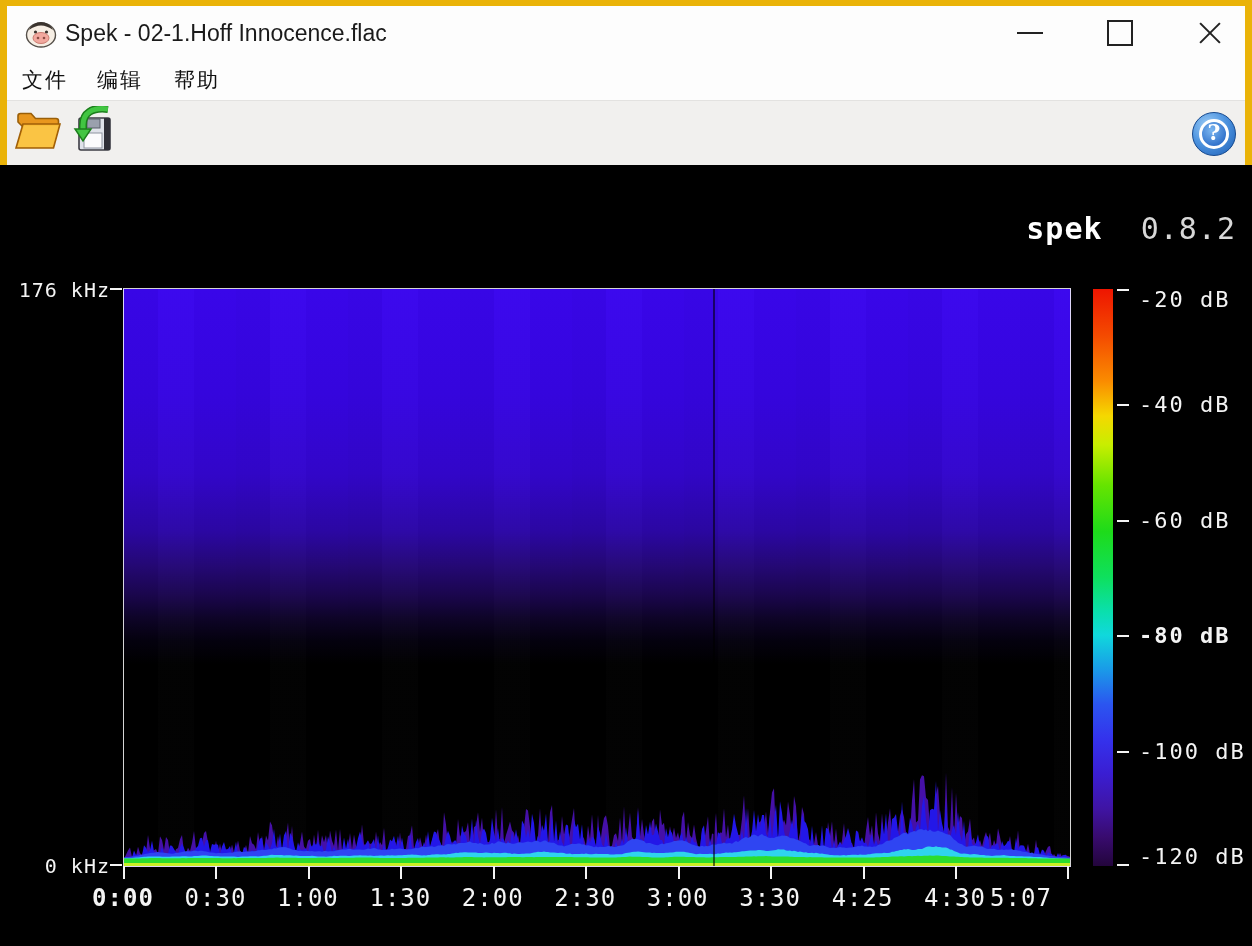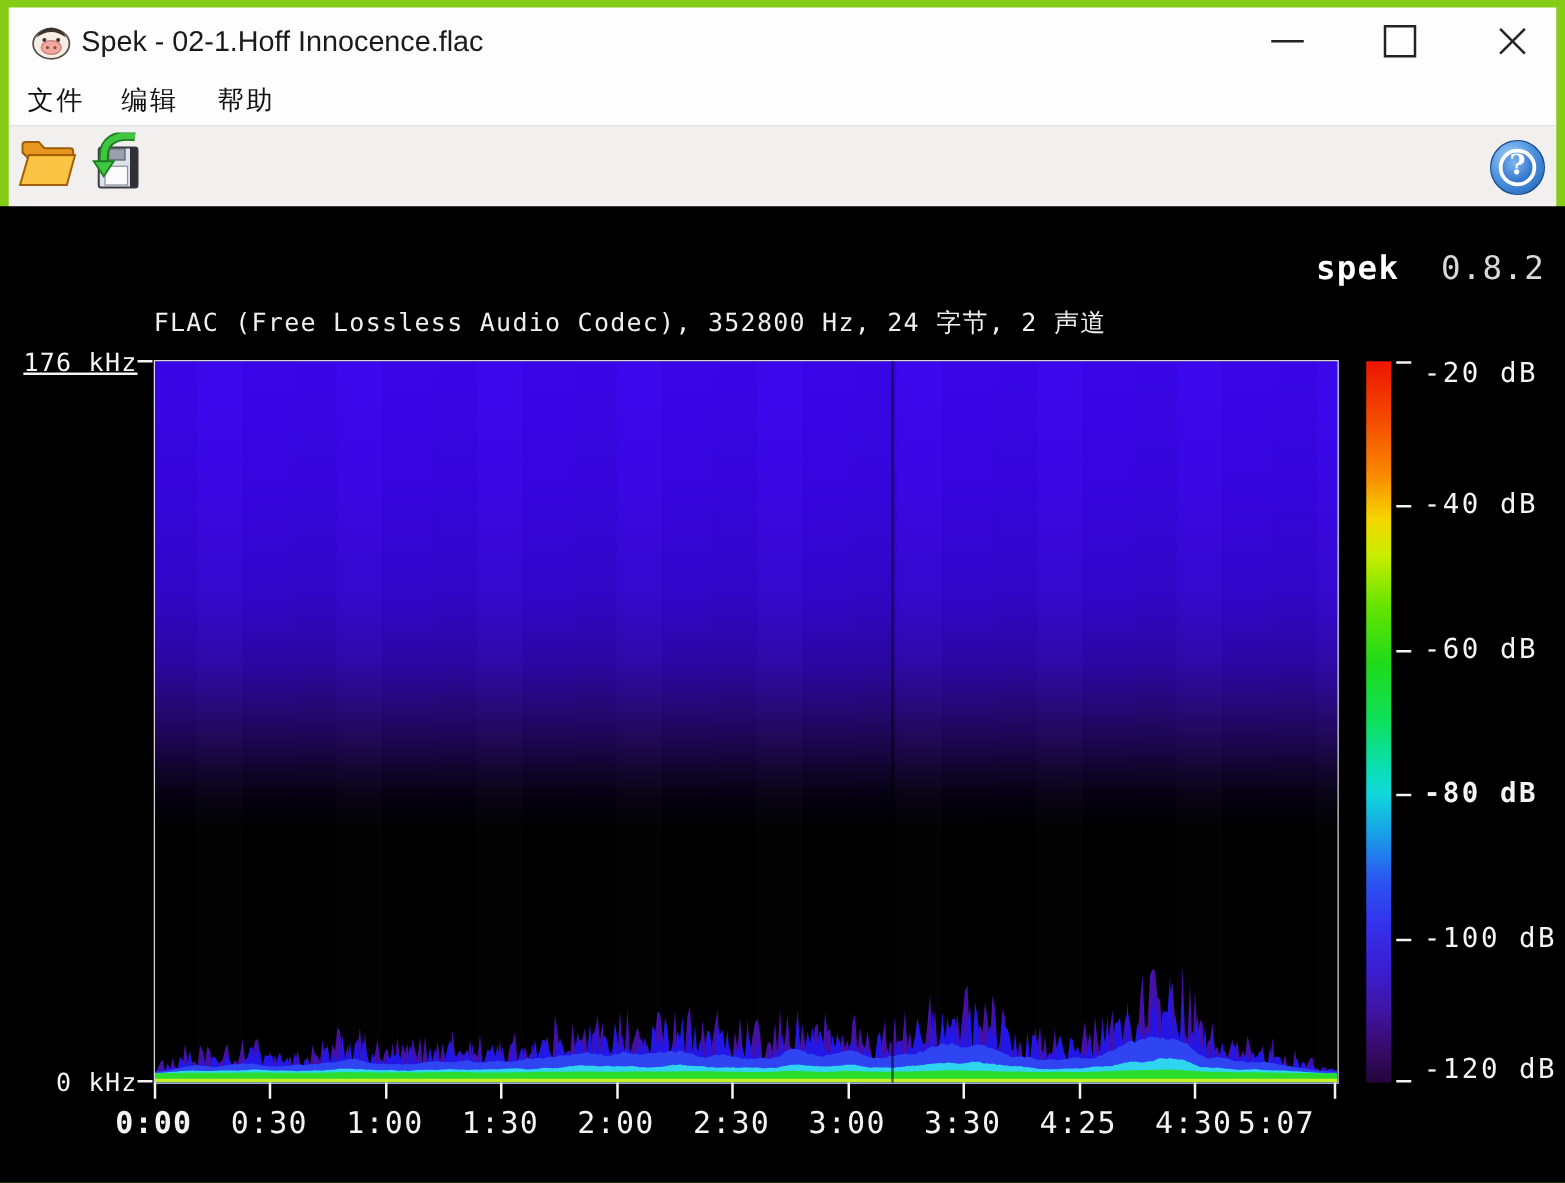--- a/index.html
+++ b/index.html
@@ -1,16 +1,16 @@
 <!DOCTYPE html>
 <html><head>
 <meta charset="utf-8">
 <style>
   html,body{margin:0;padding:0;background:#000;}
-  #app{position:relative;width:1252px;height:946px;background:#84cc16;overflow:hidden;
+  #app{position:relative;width:1252px;height:946px;background:#eab308;overflow:hidden;
        font-family:"Liberation Sans", sans-serif;}
   
   .titlebar{position:absolute;left:7px;top:6px;right:7px;height:54px;background:#fdfdfd;}
   .app-icon{position:absolute;left:18px;top:13px;width:32px;height:30px;}
   .win-title{position:absolute;left:58px;top:14px;font-size:23px;color:#1a1a1a;white-space:nowrap;}
   .winbtn{position:absolute;top:0;width:62px;height:54px;display:flex;align-items:center;justify-content:center;cursor:default;}
   .winbtn.min{left:992px;} .winbtn.max{left:1082px;} .winbtn.close{left:1172px;}
   .glyph-min{width:26px;height:2px;background:#222;}
   .glyph-max{width:22px;height:22px;border:2px solid #222;background:transparent;}
   .glyph-close{position:relative;width:26px;height:26px;}
@@ -26,32 +26,32 @@
       background:radial-gradient(circle at 35% 30%, #9ecdf6 0%, #4f95e0 45%, #1b5cb4 100%);
       border:1px solid #14488e;}
   .help-ring{position:absolute;left:6px;top:6px;right:6px;bottom:6px;border-radius:50%;border:3px solid #fff;
       background:radial-gradient(circle at 40% 35%, #7db7f0 0%, #2a6cc8 80%);}
   .help-q{position:absolute;left:0;top:6px;width:100%;text-align:center;font-size:22px;font-weight:bold;color:#fff;
       font-family:"DejaVu Serif", serif;}
   
   .client{position:absolute;left:0;top:165px;width:1252px;height:781px;background:#000;
       font-family:"DejaVu Sans Mono", monospace;color:#f4f4f4;}
   .file-title{position:absolute;left:123px;top:33px;font-size:24px;font-weight:bold;letter-spacing:1.5px;white-space:nowrap;}
-  .version{position:absolute;right:16px;top:35px;font-size:26px;letter-spacing:1px;white-space:nowrap;}
+  .version{position:absolute;right:16px;top:46px;font-size:30px;letter-spacing:1px;white-space:nowrap;}
   .version .vname{font-weight:bold;color:#fff;}
   .version .vnum{color:#d8d8d8;}
   .format-info{position:absolute;left:123px;top:80px;font-size:20px;letter-spacing:1px;color:#efefef;white-space:nowrap;}
   #plot{position:absolute;left:123px;top:123px;width:946px;height:577px;border:1px solid rgba(250,250,250,0.85);box-sizing:content-box;}
   .plot-texture{position:absolute;inset:0;
       background:repeating-linear-gradient(90deg, rgba(0,0,0,0.05) 0 34px, rgba(255,255,255,0.015) 34px 70px, rgba(0,0,0,0.03) 70px 112px);
       mix-blend-mode:normal;opacity:.7;}
   .vline{position:absolute;top:0;background:#000;}
   #noise-svg{position:absolute;left:0;bottom:0;width:946px;height:120px;display:block;}
   .freq-label{position:absolute;font-size:20px;letter-spacing:1px;color:#f4f4f4;white-space:nowrap;}
-  .freq-top{right:1142px;top:113px;text-decoration:underline;} 
+  .freq-top{right:1142px;top:113px;} 
   .freq-bottom{right:1142px;top:689px;}
   .freq-tick{position:absolute;width:12px;height:2px;background:#f4f4f4;}
   #time-axis{position:absolute;left:123px;top:701px;width:948px;height:50px;}
   .t-tick{position:absolute;top:0;width:2px;height:13px;background:#f4f4f4;}
   .t-label{position:absolute;top:18px;transform:translateX(-50%);font-size:24px;letter-spacing:1px;color:#f4f4f4;white-space:nowrap;}
   #legend-bar{position:absolute;left:1093px;top:124px;width:20px;height:577px;}
   #legend-scale{position:absolute;left:1117px;top:124px;width:135px;height:577px;}
   .db-tick{position:absolute;left:0;width:12px;height:2px;background:#f4f4f4;}
   .db-label{position:absolute;left:22px;transform:translateY(-50%);font-size:22px;letter-spacing:2px;color:#f4f4f4;white-space:nowrap;}
 </style>
@@ -118,21 +118,20 @@
         <div class="help-ring"></div>
         <div class="help-q">?</div>
       </div>
     </div>
   </div>
 
   <div class="client">
     <div class="version">
       <span class="vname">spek</span>&nbsp;&nbsp;<span class="vnum">0.8.2</span>
     </div>
-    <div class="format-info">FLAC (Free Lossless Audio Codec), 352800 Hz, 24 字节, 2 声道</div>
 
     <div id="plot" style="background: linear-gradient(rgb(58, 6, 238) 0%, rgb(54, 5, 226) 18%, rgb(51, 6, 205) 32%, rgb(44, 7, 166) 42%, rgb(37, 8, 119) 48%, rgb(27, 6, 79) 53%, rgb(14, 4, 41) 57%, rgb(4, 1, 14) 61%, rgb(0, 0, 0) 65%, rgb(0, 0, 0) 100%);">
       <div class="plot-texture"></div>
       <svg id="noise-svg" preserveAspectRatio="none" viewBox="0 0 946 120">
           <path d="M0,120 L0,113.0 L2,108.7 L4,104.5 L6,101.6 L8,111.0 L10,110.4 L12,109.9 L14,100.7 L16,107.3 L18,108.8 L20,104.1 L22,106.7 L24,89.0 L26,102.2 L28,106.0 L30,104.2 L32,103.0 L34,107.4 L36,90.2 L38,94.1 L40,104.1 L42,90.9 L44,94.1 L46,108.0 L48,102.4 L50,108.0 L52,103.3 L54,102.1 L56,93.3 L58,89.1 L60,105.8 L62,106.8 L64,101.8 L66,105.0 L68,97.1 L70,85.1 L72,102.3 L74,102.3 L76,105.8 L78,97.2 L80,87.0 L82,84.9 L84,96.2 L86,106.6 L88,106.7 L90,105.5 L92,94.8 L94,107.3 L96,97.5 L98,107.3 L100,103.1 L102,103.8 L104,103.6 L106,107.0 L108,98.5 L110,106.5 L112,104.3 L114,94.4 L116,104.2 L118,107.4 L120,106.1 L122,98.9 L124,107.0 L126,89.9 L128,97.3 L130,98.7 L132,103.2 L134,85.9 L136,99.1 L138,89.7 L140,104.4 L142,89.6 L144,94.5 L146,75.4 L148,79.3 L150,94.0 L152,102.3 L154,89.7 L156,101.7 L158,101.0 L160,103.2 L162,90.8 L164,76.5 L166,102.0 L168,79.7 L170,103.7 L172,104.5 L174,104.3 L176,97.1 L178,85.4 L180,100.6 L182,103.1 L184,94.7 L186,92.9 L188,105.1 L190,88.4 L192,102.2 L194,83.8 L196,102.8 L198,89.2 L200,96.2 L202,88.9 L204,105.4 L206,84.5 L208,94.8 L210,100.1 L212,83.5 L214,104.7 L216,82.9 L218,103.4 L220,102.7 L222,104.2 L224,101.8 L226,87.1 L228,103.0 L230,88.4 L232,99.5 L234,103.5 L236,100.2 L238,78.2 L240,97.7 L242,100.4 L244,94.4 L246,97.9 L248,97.2 L250,104.2 L252,85.4 L254,101.5 L256,95.9 L258,99.3 L260,81.7 L262,103.2 L264,103.3 L266,100.3 L268,105.4 L270,92.9 L272,97.4 L274,105.1 L276,86.3 L278,104.3 L280,103.6 L282,102.8 L284,89.9 L286,89.2 L288,79.2 L290,102.3 L292,103.9 L294,101.6 L296,91.2 L298,99.2 L300,103.1 L302,88.5 L304,101.3 L306,101.2 L308,95.1 L310,87.7 L312,89.8 L314,83.0 L316,98.4 L318,100.5 L320,66.2 L322,78.5 L324,99.6 L326,100.0 L328,95.3 L330,99.3 L332,99.7 L334,73.1 L336,90.8 L338,85.8 L340,86.4 L342,85.1 L344,76.2 L346,97.1 L348,97.7 L350,80.9 L352,79.7 L354,66.3 L356,86.0 L358,71.7 L360,95.8 L362,95.4 L364,96.0 L366,96.2 L368,91.5 L370,97.6 L372,63.2 L374,92.1 L376,93.6 L378,60.9 L380,97.4 L382,89.1 L384,82.7 L386,75.5 L388,84.3 L390,86.7 L392,95.7 L394,89.1 L396,99.1 L398,83.2 L400,81.6 L402,63.1 L404,64.4 L406,80.6 L408,97.3 L410,91.7 L412,96.5 L414,89.4 L416,62.3 L418,95.8 L420,91.2 L422,85.4 L424,96.6 L426,66.3 L428,58.9 L430,97.2 L432,97.5 L434,93.6 L436,94.9 L438,70.1 L440,88.4 L442,78.6 L444,97.0 L446,86.2 L448,73.5 L450,62.0 L452,98.1 L454,95.2 L456,94.6 L458,89.5 L460,92.6 L462,100.1 L464,79.5 L466,93.1 L468,68.2 L470,91.9 L472,101.4 L474,68.8 L476,99.0 L478,83.3 L480,72.0 L482,69.3 L484,80.1 L486,101.8 L488,99.4 L490,89.2 L492,87.3 L494,95.1 L496,71.5 L498,97.0 L500,60.2 L502,96.9 L504,86.7 L506,66.4 L508,91.0 L510,93.7 L512,92.9 L514,61.1 L516,90.7 L518,73.1 L520,89.1 L522,95.8 L524,95.1 L526,89.8 L528,75.4 L530,72.3 L532,98.1 L534,99.1 L536,63.5 L538,79.3 L540,76.7 L542,95.3 L544,93.0 L546,80.2 L548,92.3 L550,81.5 L552,91.9 L554,86.3 L556,96.3 L558,71.4 L560,65.4 L562,95.5 L564,75.9 L566,89.2 L568,92.1 L570,78.6 L572,92.2 L574,100.6 L576,101.2 L578,84.6 L580,95.3 L582,84.2 L584,70.3 L586,100.5 L588,87.6 L590,88.3 L592,66.9 L594,99.2 L596,86.4 L598,86.7 L600,62.3 L602,91.5 L604,78.6 L606,97.8 L608,87.3 L610,91.2 L612,96.2 L614,89.0 L616,88.8 L618,72.9 L620,49.2 L622,86.5 L624,61.9 L626,93.1 L628,93.0 L630,83.4 L632,91.7 L634,77.0 L636,76.0 L638,72.3 L640,80.1 L642,65.6 L644,87.2 L646,65.8 L648,46.5 L650,42.3 L652,90.6 L654,90.4 L656,84.5 L658,79.8 L660,73.7 L662,79.4 L664,55.5 L666,68.9 L668,87.0 L670,49.9 L672,60.3 L674,95.7 L676,86.4 L678,60.9 L680,68.0 L682,95.9 L684,95.2 L686,93.3 L688,99.3 L690,98.1 L692,85.9 L694,99.3 L696,99.9 L698,100.9 L700,100.3 L702,101.7 L704,76.0 L706,90.3 L708,75.2 L710,99.7 L712,82.5 L714,102.0 L716,103.1 L718,94.4 L720,77.1 L722,102.6 L724,102.5 L726,96.5 L728,96.9 L730,102.5 L732,100.1 L734,85.0 L736,102.1 L738,98.7 L740,101.5 L742,84.5 L744,71.0 L746,89.8 L748,79.3 L750,99.1 L752,66.3 L754,87.4 L756,95.6 L758,67.3 L760,91.9 L762,94.2 L764,76.6 L766,62.2 L768,89.4 L770,73.2 L772,91.6 L774,85.5 L776,69.8 L778,63.5 L780,71.1 L782,86.1 L784,88.5 L786,87.1 L788,54.5 L790,32.9 L792,76.6 L794,74.6 L796,33.6 L798,29.3 L800,30.3 L802,51.8 L804,53.9 L806,81.5 L808,84.8 L810,71.1 L812,48.5 L814,39.9 L816,69.5 L818,85.2 L820,86.9 L822,26.6 L824,81.0 L826,85.2 L828,41.1 L830,93.4 L832,46.6 L834,82.1 L836,70.0 L838,72.1 L840,99.5 L842,88.3 L844,85.6 L846,72.6 L848,94.2 L850,91.4 L852,102.2 L854,98.4 L856,93.9 L858,100.4 L860,92.1 L862,86.0 L864,94.2 L866,86.7 L868,102.5 L870,94.1 L872,99.2 L874,82.3 L876,91.0 L878,101.3 L880,104.7 L882,100.3 L884,100.1 L886,90.0 L888,104.3 L890,105.9 L892,104.8 L894,84.2 L896,106.2 L898,106.5 L900,106.4 L902,106.1 L904,97.8 L906,107.8 L908,108.1 L910,108.4 L912,93.8 L914,109.1 L916,107.6 L918,109.3 L920,110.0 L922,105.1 L924,100.8 L926,99.9 L928,111.2 L930,107.9 L932,111.6 L934,111.8 L936,107.1 L938,111.2 L940,109.2 L942,109.5 L944,110.0 L946,110.7 L946,120 Z" fill="#4b11b5" fill-opacity="0.92"></path>
           <path d="M0,120 L0,113.2 L2,110.2 L4,112.2 L6,110.2 L8,111.3 L10,104.5 L12,108.9 L14,107.9 L16,109.5 L18,109.3 L20,99.3 L22,101.7 L24,106.0 L26,104.2 L28,94.7 L30,105.5 L32,107.4 L34,108.2 L36,106.8 L38,101.0 L40,107.7 L42,108.4 L44,107.8 L46,99.4 L48,99.8 L50,102.9 L52,106.4 L54,108.6 L56,101.3 L58,97.6 L60,102.1 L62,107.8 L64,107.1 L66,106.7 L68,103.9 L70,107.0 L72,101.9 L74,100.1 L76,92.2 L78,91.7 L80,100.8 L82,93.9 L84,94.3 L86,106.1 L88,98.0 L90,98.8 L92,98.2 L94,98.7 L96,108.0 L98,100.4 L100,96.1 L102,103.6 L104,103.1 L106,100.0 L108,108.0 L110,105.7 L112,95.7 L114,108.2 L116,105.1 L118,108.3 L120,100.8 L122,103.5 L124,107.4 L126,107.1 L128,104.3 L130,105.9 L132,107.8 L134,99.3 L136,92.4 L138,92.0 L140,104.8 L142,96.6 L144,99.5 L146,103.4 L148,97.2 L150,82.8 L152,100.4 L154,101.8 L156,87.6 L158,103.4 L160,89.3 L162,85.0 L164,104.2 L166,86.7 L168,90.5 L170,99.1 L172,106.1 L174,96.3 L176,103.0 L178,104.2 L180,103.4 L182,102.4 L184,106.1 L186,97.7 L188,100.7 L190,96.5 L192,99.0 L194,95.0 L196,100.5 L198,99.1 L200,106.5 L202,103.4 L204,90.3 L206,97.2 L208,106.0 L210,100.6 L212,105.1 L214,104.0 L216,104.9 L218,105.2 L220,91.4 L222,102.5 L224,92.8 L226,105.0 L228,103.7 L230,103.0 L232,101.8 L234,92.3 L236,85.6 L238,93.8 L240,100.5 L242,97.5 L244,94.3 L246,103.9 L248,96.8 L250,93.1 L252,104.2 L254,89.2 L256,106.0 L258,105.6 L260,97.6 L262,106.5 L264,101.2 L266,93.6 L268,95.2 L270,89.7 L272,100.5 L274,89.7 L276,102.1 L278,91.5 L280,102.8 L282,105.2 L284,105.4 L286,86.4 L288,101.4 L290,103.0 L292,95.9 L294,92.0 L296,103.1 L298,103.0 L300,96.0 L302,101.3 L304,85.3 L306,100.4 L308,93.5 L310,85.6 L312,86.3 L314,91.8 L316,95.6 L318,100.3 L320,99.8 L322,91.0 L324,84.7 L326,90.0 L328,98.4 L330,94.7 L332,94.6 L334,100.5 L336,100.0 L338,79.4 L340,88.1 L342,89.9 L344,99.9 L346,93.8 L348,72.6 L350,99.0 L352,74.4 L354,90.0 L356,97.7 L358,85.6 L360,82.4 L362,87.1 L364,98.7 L366,93.4 L368,71.8 L370,86.5 L372,95.1 L374,82.1 L376,97.1 L378,91.4 L380,93.9 L382,99.2 L384,93.7 L386,98.5 L388,85.1 L390,95.1 L392,83.2 L394,94.8 L396,100.3 L398,74.5 L400,78.2 L402,91.7 L404,82.8 L406,92.7 L408,67.7 L410,77.0 L412,97.7 L414,89.7 L416,93.2 L418,78.8 L420,84.8 L422,67.4 L424,96.2 L426,94.7 L428,68.7 L430,95.7 L432,74.6 L434,99.0 L436,85.3 L438,95.9 L440,100.1 L442,78.4 L444,79.5 L446,97.9 L448,99.7 L450,73.7 L452,81.3 L454,77.7 L456,93.6 L458,78.2 L460,101.5 L462,100.2 L464,92.3 L466,96.8 L468,90.6 L470,92.5 L472,100.0 L474,80.3 L476,87.0 L478,98.5 L480,100.7 L482,86.7 L484,98.6 L486,101.9 L488,101.0 L490,103.6 L492,95.4 L494,102.8 L496,99.9 L498,92.8 L500,98.3 L502,81.1 L504,97.6 L506,93.5 L508,96.6 L510,95.7 L512,91.1 L514,63.8 L516,92.8 L518,93.4 L520,96.1 L522,78.9 L524,88.4 L526,75.5 L528,89.3 L530,88.5 L532,77.5 L534,85.6 L536,94.1 L538,93.9 L540,99.3 L542,82.0 L544,91.6 L546,83.8 L548,86.9 L550,96.6 L552,98.1 L554,97.6 L556,90.6 L558,86.0 L560,98.4 L562,90.5 L564,96.7 L566,98.4 L568,91.1 L570,96.3 L572,96.5 L574,101.5 L576,101.8 L578,83.1 L580,79.3 L582,99.5 L584,101.6 L586,91.9 L588,101.5 L590,93.2 L592,99.1 L594,86.2 L596,87.8 L598,97.6 L600,99.9 L602,93.7 L604,91.9 L606,92.5 L608,83.6 L610,67.7 L612,79.5 L614,87.4 L616,95.2 L618,83.9 L620,96.4 L622,61.7 L624,92.7 L626,94.6 L628,85.2 L630,64.0 L632,85.3 L634,68.0 L636,81.5 L638,68.9 L640,68.9 L642,88.0 L644,91.0 L646,68.3 L648,92.5 L650,73.1 L652,58.7 L654,93.5 L656,55.3 L658,66.8 L660,84.9 L662,93.7 L664,92.3 L666,84.1 L668,73.6 L670,83.5 L672,65.4 L674,96.2 L676,95.8 L678,67.7 L680,75.0 L682,77.1 L684,83.3 L686,100.5 L688,79.7 L690,99.3 L692,99.7 L694,99.1 L696,101.7 L698,79.2 L700,102.8 L702,81.7 L704,82.9 L706,89.2 L708,103.8 L710,94.1 L712,103.8 L714,99.4 L716,95.4 L718,99.2 L720,94.3 L722,89.7 L724,82.0 L726,89.6 L728,99.6 L730,102.4 L732,84.6 L734,85.7 L736,95.6 L738,91.3 L740,97.1 L742,96.4 L744,100.8 L746,93.4 L748,88.3 L750,98.9 L752,93.6 L754,99.3 L756,96.9 L758,75.7 L760,88.4 L762,67.3 L764,95.5 L766,94.7 L768,72.9 L770,71.7 L772,68.1 L774,85.5 L776,92.3 L778,55.4 L780,88.4 L782,86.1 L784,88.1 L786,71.6 L788,78.3 L790,89.5 L792,81.7 L794,76.9 L796,85.5 L798,60.0 L800,49.5 L802,74.3 L804,86.8 L806,64.2 L808,62.8 L810,63.6 L812,34.9 L814,86.0 L816,63.9 L818,77.2 L820,85.7 L822,54.7 L824,91.6 L826,92.7 L828,83.8 L830,78.9 L832,88.9 L834,66.0 L836,88.2 L838,95.6 L840,74.8 L842,102.1 L844,102.5 L846,81.2 L848,97.7 L850,100.0 L852,96.2 L854,88.2 L856,101.0 L858,104.0 L860,99.3 L862,89.2 L864,90.7 L866,104.0 L868,98.7 L870,100.5 L872,97.7 L874,97.5 L876,105.0 L878,94.9 L880,100.3 L882,98.3 L884,94.7 L886,96.3 L888,106.5 L890,106.4 L892,91.8 L894,103.3 L896,99.4 L898,99.3 L900,99.7 L902,105.0 L904,105.8 L906,108.3 L908,106.3 L910,108.4 L912,102.0 L914,101.2 L916,108.8 L918,103.4 L920,104.7 L922,110.3 L924,106.2 L926,107.5 L928,107.9 L930,111.6 L932,111.7 L934,107.1 L936,111.8 L938,109.6 L940,109.1 L942,108.8 L944,113.0 L946,113.2 L946,120 Z" fill="#2317e8" fill-opacity="1"></path>
           <path d="M0,120 L0,111.4 L2,111.1 L4,111.0 L6,110.9 L8,110.4 L10,110.3 L12,109.9 L14,109.7 L16,109.0 L18,108.7 L20,108.3 L22,107.7 L24,107.4 L26,107.1 L28,106.8 L30,106.7 L32,106.2 L34,106.0 L36,106.5 L38,106.6 L40,106.8 L42,106.9 L44,107.3 L46,107.5 L48,107.8 L50,107.4 L52,106.8 L54,106.7 L56,106.5 L58,105.9 L60,105.6 L62,105.3 L64,105.3 L66,105.4 L68,105.2 L70,104.5 L72,104.7 L74,105.2 L76,104.7 L78,104.8 L80,105.2 L82,105.4 L84,106.0 L86,106.6 L88,106.5 L90,106.7 L92,107.2 L94,107.0 L96,107.0 L98,107.2 L100,106.9 L102,106.9 L104,106.8 L106,106.4 L108,106.7 L110,106.2 L112,105.7 L114,105.5 L116,105.5 L118,106.0 L120,106.1 L122,105.5 L124,105.4 L126,105.4 L128,105.2 L130,105.3 L132,104.9 L134,104.3 L136,104.3 L138,103.8 L140,103.9 L142,104.1 L144,103.6 L146,103.2 L148,103.2 L150,102.3 L152,102.4 L154,101.8 L156,101.2 L158,101.2 L160,101.0 L162,101.3 L164,102.1 L166,102.5 L168,103.4 L170,103.9 L172,103.9 L174,104.9 L176,104.8 L178,105.0 L180,105.2 L182,105.0 L184,104.9 L186,105.3 L188,105.1 L190,105.4 L192,105.4 L194,105.2 L196,105.2 L198,105.8 L200,105.1 L202,105.1 L204,105.4 L206,105.2 L208,105.3 L210,105.2 L212,104.5 L214,104.2 L216,103.7 L218,103.4 L220,103.4 L222,103.6 L224,103.0 L226,102.7 L228,103.4 L230,103.8 L232,103.5 L234,103.5 L236,103.5 L238,103.7 L240,103.7 L242,103.3 L244,102.5 L246,102.9 L248,102.4 L250,102.0 L252,102.5 L254,103.6 L256,103.5 L258,103.9 L260,103.8 L262,104.1 L264,103.8 L266,103.4 L268,102.7 L270,103.3 L272,103.0 L274,102.7 L276,102.6 L278,103.1 L280,103.3 L282,103.4 L284,103.3 L286,103.3 L288,102.9 L290,102.5 L292,102.0 L294,102.2 L296,101.5 L298,100.4 L300,100.9 L302,101.1 L304,100.8 L306,100.5 L308,100.2 L310,100.9 L312,100.5 L314,99.6 L316,99.6 L318,99.3 L320,99.9 L322,98.5 L324,98.1 L326,98.3 L328,98.5 L330,98.1 L332,98.6 L334,97.2 L336,97.1 L338,97.1 L340,96.9 L342,96.7 L344,96.1 L346,95.6 L348,96.7 L350,96.9 L352,96.9 L354,97.8 L356,96.9 L358,97.8 L360,98.7 L362,98.5 L364,98.5 L366,98.2 L368,96.8 L370,97.8 L372,96.8 L374,95.3 L376,95.5 L378,96.2 L380,96.8 L382,97.5 L384,96.6 L386,97.1 L388,97.8 L390,97.7 L392,97.2 L394,96.5 L396,96.2 L398,96.7 L400,96.6 L402,96.0 L404,95.6 L406,96.0 L408,96.3 L410,95.2 L412,94.7 L414,94.9 L416,96.2 L418,95.4 L420,94.5 L422,94.5 L424,96.2 L426,96.4 L428,96.8 L430,96.8 L432,98.1 L434,99.2 L436,99.5 L438,99.4 L440,100.5 L442,99.8 L444,99.2 L446,98.6 L448,97.8 L450,98.0 L452,98.1 L454,97.4 L456,97.5 L458,98.4 L460,98.3 L462,99.6 L464,99.2 L466,99.7 L468,100.2 L470,101.2 L472,100.5 L474,101.3 L476,100.8 L478,100.9 L480,101.0 L482,100.7 L484,99.9 L486,100.3 L488,100.5 L490,100.9 L492,101.1 L494,100.1 L496,99.7 L498,99.6 L500,99.0 L502,97.3 L504,95.3 L506,94.2 L508,93.0 L510,93.2 L512,93.1 L514,93.3 L516,93.9 L518,94.6 L520,95.0 L522,97.2 L524,97.1 L526,97.0 L528,97.7 L530,98.6 L532,99.1 L534,99.3 L536,98.3 L538,97.6 L540,98.2 L542,97.2 L544,97.0 L546,96.5 L548,95.9 L550,95.1 L552,95.1 L554,94.4 L556,94.6 L558,94.3 L560,94.9 L562,95.2 L564,96.6 L566,97.5 L568,98.4 L570,99.0 L572,99.7 L574,100.3 L576,100.4 L578,99.8 L580,100.6 L582,100.1 L584,100.3 L586,99.7 L588,98.6 L590,98.5 L592,98.8 L594,97.7 L596,97.8 L598,97.5 L600,96.5 L602,97.4 L604,97.3 L606,97.1 L608,97.8 L610,96.3 L612,95.0 L614,96.0 L616,94.5 L618,93.0 L620,91.7 L622,90.9 L624,92.0 L626,90.9 L628,89.3 L630,88.6 L632,89.3 L634,90.4 L636,89.1 L638,88.1 L640,89.7 L642,90.2 L644,91.6 L646,92.0 L648,91.8 L650,91.9 L652,91.1 L654,90.5 L656,90.2 L658,89.5 L660,89.8 L662,89.8 L664,90.6 L666,92.0 L668,92.2 L670,92.6 L672,93.6 L674,94.1 L676,94.9 L678,96.0 L680,97.1 L682,97.5 L684,99.3 L686,99.9 L688,99.6 L690,99.1 L692,99.2 L694,99.1 L696,100.1 L698,99.4 L700,99.5 L702,100.4 L704,101.2 L706,101.9 L708,101.8 L710,101.8 L712,102.0 L714,101.6 L716,101.1 L718,101.6 L720,101.5 L722,101.9 L724,101.7 L726,101.5 L728,101.4 L730,101.0 L732,100.7 L734,100.0 L736,100.2 L738,99.6 L740,100.4 L742,100.5 L744,100.8 L746,100.6 L748,101.0 L750,100.5 L752,100.5 L754,99.0 L756,98.4 L758,98.2 L760,96.9 L762,95.3 L764,94.7 L766,94.5 L768,93.9 L770,92.0 L772,91.2 L774,90.6 L776,89.2 L778,87.8 L780,86.8 L782,87.1 L784,88.5 L786,86.4 L788,85.9 L790,85.0 L792,85.6 L794,83.7 L796,83.3 L798,83.2 L800,84.2 L802,83.5 L804,85.2 L806,83.6 L808,85.3 L810,85.8 L812,85.5 L814,84.6 L816,85.6 L818,86.0 L820,86.9 L822,88.0 L824,88.6 L826,88.7 L828,91.2 L830,93.4 L832,94.8 L834,96.7 L836,97.7 L838,98.3 L840,99.8 L842,100.7 L844,100.5 L846,100.2 L848,100.0 L850,99.4 L852,100.0 L854,100.4 L856,100.6 L858,100.6 L860,101.5 L862,102.4 L864,103.0 L866,102.7 L868,103.1 L870,102.8 L872,103.6 L874,104.0 L876,103.7 L878,103.4 L880,103.9 L882,103.6 L884,103.7 L886,103.6 L888,103.2 L890,103.9 L892,104.1 L894,104.4 L896,104.7 L898,105.4 L900,105.7 L902,106.0 L904,106.4 L906,106.9 L908,106.8 L910,107.6 L912,107.8 L914,108.0 L916,108.6 L918,108.6 L920,108.9 L922,109.4 L924,109.6 L926,109.9 L928,110.1 L930,110.3 L932,110.6 L934,111.0 L936,110.9 L938,110.9 L940,111.1 L942,111.3 L944,111.4 L946,111.4 L946,120 Z" fill="#2f45f2" fill-opacity="1"></path>
           <path d="M0,120 L0,112.3 L2,112.3 L4,112.2 L6,112.2 L8,111.9 L10,111.7 L12,111.6 L14,111.4 L16,111.3 L18,111.1 L20,110.8 L22,110.7 L24,110.6 L26,110.5 L28,110.6 L30,110.4 L32,110.5 L34,110.6 L36,110.6 L38,110.8 L40,110.8 L42,110.7 L44,110.7 L46,110.7 L48,110.6 L50,110.6 L52,110.4 L54,110.4 L56,110.4 L58,110.3 L60,110.3 L62,110.3 L64,110.4 L66,110.5 L68,110.4 L70,110.1 L72,110.1 L74,110.1 L76,109.8 L78,109.5 L80,109.6 L82,109.6 L84,109.8 L86,109.9 L88,110.0 L90,110.2 L92,110.3 L94,110.3 L96,110.5 L98,110.5 L100,110.4 L102,110.4 L104,110.6 L106,110.6 L108,110.6 L110,110.6 L112,110.8 L114,110.9 L116,110.8 L118,110.6 L120,110.6 L122,110.6 L124,110.5 L126,110.3 L128,110.2 L130,110.3 L132,110.3 L134,110.5 L136,110.2 L138,110.0 L140,109.7 L142,109.7 L144,109.5 L146,109.1 L148,108.8 L150,108.9 L152,108.9 L154,109.0 L156,109.0 L158,109.0 L160,109.4 L162,109.3 L164,109.2 L166,109.3 L168,109.5 L170,109.7 L172,109.6 L174,109.7 L176,109.9 L178,110.1 L180,109.9 L182,110.1 L184,109.9 L186,110.1 L188,109.8 L190,109.9 L192,110.2 L194,110.5 L196,110.5 L198,110.4 L200,110.4 L202,110.7 L204,110.6 L206,110.3 L208,110.2 L210,109.8 L212,110.0 L214,110.0 L216,109.8 L218,109.8 L220,109.8 L222,109.7 L224,109.9 L226,109.9 L228,109.7 L230,109.6 L232,109.5 L234,109.4 L236,109.2 L238,109.4 L240,109.4 L242,109.6 L244,109.7 L246,109.6 L248,109.7 L250,110.0 L252,109.7 L254,109.7 L256,109.6 L258,109.5 L260,109.7 L262,109.5 L264,109.3 L266,109.5 L268,109.2 L270,109.4 L272,109.4 L274,109.3 L276,109.3 L278,109.2 L280,109.0 L282,108.9 L284,108.7 L286,108.8 L288,108.5 L290,108.8 L292,108.7 L294,109.0 L296,109.3 L298,109.5 L300,109.3 L302,109.4 L304,108.9 L306,109.1 L308,108.6 L310,108.4 L312,108.2 L314,108.3 L316,108.4 L318,108.5 L320,108.3 L322,108.5 L324,108.1 L326,108.0 L328,107.5 L330,107.2 L332,106.8 L334,107.0 L336,106.6 L338,106.4 L340,106.2 L342,106.2 L344,106.5 L346,106.6 L348,106.5 L350,106.6 L352,106.6 L354,106.9 L356,107.1 L358,106.9 L360,106.8 L362,106.6 L364,106.7 L366,107.1 L368,107.2 L370,106.8 L372,107.0 L374,106.9 L376,107.2 L378,107.0 L380,106.7 L382,106.7 L384,107.2 L386,107.3 L388,107.9 L390,107.5 L392,107.8 L394,108.1 L396,108.0 L398,107.8 L400,107.7 L402,107.4 L404,107.5 L406,107.4 L408,106.9 L410,106.6 L412,106.2 L414,105.7 L416,105.9 L418,105.9 L420,105.4 L422,105.9 L424,106.1 L426,106.5 L428,106.5 L430,106.6 L432,106.8 L434,106.9 L436,106.7 L438,106.8 L440,107.1 L442,107.7 L444,107.7 L446,107.6 L448,108.2 L450,108.1 L452,108.0 L454,107.9 L456,107.9 L458,107.7 L460,108.1 L462,107.6 L464,108.1 L466,108.2 L468,108.2 L470,107.9 L472,107.8 L474,107.9 L476,108.0 L478,108.1 L480,108.0 L482,108.0 L484,108.1 L486,108.6 L488,108.5 L490,108.4 L492,108.2 L494,108.2 L496,108.3 L498,108.2 L500,107.6 L502,106.9 L504,106.8 L506,106.4 L508,106.0 L510,105.7 L512,105.8 L514,105.6 L516,105.8 L518,106.0 L520,106.3 L522,106.4 L524,106.6 L526,106.5 L528,106.9 L530,106.8 L532,107.1 L534,106.9 L536,107.1 L538,107.1 L540,107.1 L542,106.8 L544,106.8 L546,106.6 L548,106.5 L550,106.3 L552,105.8 L554,105.7 L556,105.7 L558,105.7 L560,105.8 L562,106.3 L564,106.6 L566,107.1 L568,107.3 L570,107.8 L572,108.2 L574,107.9 L576,107.8 L578,107.9 L580,108.0 L582,107.9 L584,108.0 L586,107.8 L588,108.1 L590,108.2 L592,108.1 L594,107.6 L596,107.8 L598,107.3 L600,107.1 L602,106.6 L604,106.7 L606,106.4 L608,106.7 L610,106.3 L612,106.2 L614,106.0 L616,105.7 L618,105.2 L620,105.2 L622,104.9 L624,104.7 L626,104.5 L628,104.4 L630,104.5 L632,104.5 L634,103.9 L636,104.1 L638,104.3 L640,104.6 L642,104.9 L644,104.9 L646,104.7 L648,104.5 L650,104.2 L652,103.9 L654,103.2 L656,103.6 L658,103.4 L660,103.6 L662,104.6 L664,104.7 L666,104.6 L668,105.2 L670,104.8 L672,105.3 L674,105.9 L676,105.5 L678,106.1 L680,106.4 L682,106.3 L684,106.9 L686,107.0 L688,106.8 L690,107.2 L692,106.8 L694,107.2 L696,107.8 L698,107.6 L700,108.0 L702,108.2 L704,108.6 L706,109.0 L708,109.1 L710,109.2 L712,109.3 L714,109.2 L716,109.4 L718,109.3 L720,109.1 L722,109.4 L724,109.1 L726,109.0 L728,108.8 L730,108.8 L732,108.8 L734,108.9 L736,108.6 L738,108.8 L740,108.8 L742,108.8 L744,108.2 L746,108.2 L748,107.7 L750,107.4 L752,107.2 L754,107.2 L756,107.2 L758,107.3 L760,106.8 L762,106.9 L764,106.9 L766,106.8 L768,105.8 L770,105.7 L772,104.9 L774,104.8 L776,104.0 L778,103.9 L780,103.2 L782,103.4 L784,103.1 L786,103.6 L788,103.9 L790,104.0 L792,103.7 L794,103.1 L796,103.0 L798,103.0 L800,102.1 L802,101.0 L804,100.6 L806,100.6 L808,101.0 L810,101.0 L812,100.3 L814,100.9 L816,101.1 L818,101.6 L820,101.6 L822,101.6 L824,102.2 L826,103.4 L828,103.8 L830,105.0 L832,105.8 L834,106.5 L836,107.6 L838,107.8 L840,107.6 L842,107.8 L844,108.1 L846,108.4 L848,108.2 L850,108.0 L852,108.3 L854,108.5 L856,108.9 L858,108.9 L860,108.9 L862,109.4 L864,109.5 L866,109.8 L868,109.9 L870,109.7 L872,109.6 L874,109.6 L876,109.5 L878,109.3 L880,109.1 L882,109.4 L884,109.8 L886,110.0 L888,110.0 L890,110.1 L892,110.2 L894,110.3 L896,110.2 L898,110.3 L900,110.4 L902,110.4 L904,110.4 L906,110.5 L908,110.8 L910,110.9 L912,111.0 L914,111.0 L916,111.1 L918,111.3 L920,111.5 L922,111.6 L924,111.7 L926,111.9 L928,111.9 L930,112.1 L932,112.2 L934,112.3 L936,112.5 L938,112.6 L940,112.7 L942,112.7 L944,112.7 L946,112.9 L946,120 Z" fill="#2fd4ee" fill-opacity="1"></path>
           <path d="M0,120 L0,112.5 L2,112.5 L4,112.5 L6,112.5 L8,112.4 L10,112.4 L12,112.4 L14,112.4 L16,112.4 L18,112.3 L20,112.3 L22,112.2 L24,112.2 L26,112.1 L28,112.1 L30,112.1 L32,112.1 L34,112.1 L36,112.1 L38,112.2 L40,112.2 L42,112.2 L44,112.3 L46,112.2 L48,112.2 L50,112.2 L52,112.2 L54,112.2 L56,112.2 L58,112.1 L60,112.1 L62,112.2 L64,112.1 L66,112.0 L68,112.0 L70,112.0 L72,112.0 L74,112.0 L76,112.0 L78,112.0 L80,112.0 L82,112.0 L84,112.0 L86,112.0 L88,111.9 L90,112.0 L92,112.0 L94,112.1 L96,112.1 L98,112.2 L100,112.2 L102,112.2 L104,112.2 L106,112.2 L108,112.2 L110,112.1 L112,112.2 L114,112.1 L116,112.1 L118,112.1 L120,112.1 L122,112.1 L124,112.1 L126,112.1 L128,112.1 L130,112.1 L132,112.1 L134,112.0 L136,112.0 L138,112.0 L140,112.0 L142,111.9 L144,111.8 L146,111.8 L148,111.7 L150,111.7 L152,111.6 L154,111.6 L156,111.7 L158,111.7 L160,111.7 L162,111.7 L164,111.7 L166,111.8 L168,111.8 L170,111.8 L172,111.8 L174,111.9 L176,111.9 L178,111.9 L180,111.9 L182,111.9 L184,111.9 L186,111.9 L188,111.9 L190,111.9 L192,111.9 L194,111.8 L196,111.8 L198,111.8 L200,111.8 L202,111.8 L204,111.8 L206,111.8 L208,111.9 L210,111.9 L212,111.9 L214,111.9 L216,111.8 L218,111.8 L220,111.8 L222,111.7 L224,111.7 L226,111.7 L228,111.7 L230,111.7 L232,111.6 L234,111.6 L236,111.6 L238,111.6 L240,111.6 L242,111.6 L244,111.6 L246,111.6 L248,111.6 L250,111.7 L252,111.8 L254,111.8 L256,111.9 L258,111.9 L260,111.9 L262,111.9 L264,111.9 L266,111.9 L268,111.9 L270,111.9 L272,112.0 L274,112.0 L276,111.9 L278,111.9 L280,111.9 L282,111.9 L284,111.8 L286,111.8 L288,111.8 L290,111.8 L292,111.8 L294,111.8 L296,111.7 L298,111.7 L300,111.7 L302,111.6 L304,111.6 L306,111.5 L308,111.4 L310,111.4 L312,111.4 L314,111.4 L316,111.3 L318,111.3 L320,111.3 L322,111.4 L324,111.3 L326,111.4 L328,111.4 L330,111.4 L332,111.3 L334,111.3 L336,111.2 L338,111.2 L340,111.1 L342,111.1 L344,111.1 L346,111.1 L348,111.1 L350,111.2 L352,111.2 L354,111.2 L356,111.3 L358,111.3 L360,111.4 L362,111.3 L364,111.3 L366,111.3 L368,111.3 L370,111.3 L372,111.3 L374,111.2 L376,111.3 L378,111.3 L380,111.2 L382,111.2 L384,111.1 L386,111.0 L388,111.1 L390,111.1 L392,111.0 L394,111.1 L396,111.1 L398,111.2 L400,111.2 L402,111.1 L404,111.1 L406,111.1 L408,111.1 L410,111.2 L412,111.1 L414,111.0 L416,111.1 L418,111.0 L420,111.0 L422,111.0 L424,111.0 L426,111.0 L428,111.0 L430,111.0 L432,111.0 L434,110.9 L436,110.9 L438,110.9 L440,110.9 L442,110.9 L444,111.0 L446,111.0 L448,111.1 L450,111.2 L452,111.2 L454,111.2 L456,111.3 L458,111.3 L460,111.3 L462,111.3 L464,111.3 L466,111.4 L468,111.4 L470,111.5 L472,111.5 L474,111.5 L476,111.6 L478,111.6 L480,111.6 L482,111.6 L484,111.6 L486,111.6 L488,111.6 L490,111.5 L492,111.4 L494,111.3 L496,111.2 L498,111.1 L500,110.9 L502,110.9 L504,110.8 L506,110.6 L508,110.7 L510,110.7 L512,110.7 L514,110.7 L516,110.8 L518,110.9 L520,111.0 L522,111.0 L524,111.1 L526,111.2 L528,111.4 L530,111.4 L532,111.5 L534,111.5 L536,111.5 L538,111.5 L540,111.4 L542,111.3 L544,111.2 L546,111.1 L548,111.0 L550,110.8 L552,110.8 L554,110.7 L556,110.7 L558,110.7 L560,110.8 L562,110.9 L564,111.0 L566,111.0 L568,111.1 L570,111.1 L572,111.2 L574,111.3 L576,111.2 L578,111.3 L580,111.3 L582,111.4 L584,111.4 L586,111.4 L588,111.3 L590,111.2 L592,111.2 L594,111.2 L596,111.1 L598,111.1 L600,111.1 L602,111.1 L604,111.1 L606,111.1 L608,111.0 L610,111.0 L612,110.9 L614,110.8 L616,110.8 L618,110.7 L620,110.7 L622,110.6 L624,110.5 L626,110.5 L628,110.4 L630,110.3 L632,110.4 L634,110.2 L636,110.2 L638,110.2 L640,110.2 L642,110.1 L644,110.3 L646,110.3 L648,110.4 L650,110.5 L652,110.5 L654,110.5 L656,110.6 L658,110.5 L660,110.5 L662,110.6 L664,110.6 L666,110.7 L668,110.7 L670,110.9 L672,110.9 L674,111.0 L676,111.0 L678,111.1 L680,111.1 L682,111.2 L684,111.2 L686,111.1 L688,111.3 L690,111.2 L692,111.2 L694,111.3 L696,111.3 L698,111.3 L700,111.4 L702,111.5 L704,111.6 L706,111.6 L708,111.6 L710,111.6 L712,111.6 L714,111.6 L716,111.5 L718,111.5 L720,111.4 L722,111.4 L724,111.4 L726,111.4 L728,111.5 L730,111.5 L732,111.5 L734,111.5 L736,111.5 L738,111.6 L740,111.6 L742,111.5 L744,111.5 L746,111.5 L748,111.4 L750,111.4 L752,111.3 L754,111.2 L756,111.2 L758,111.0 L760,111.0 L762,111.0 L764,110.9 L766,110.8 L768,110.6 L770,110.6 L772,110.6 L774,110.4 L776,110.3 L778,110.3 L780,110.4 L782,110.2 L784,110.1 L786,110.1 L788,110.2 L790,110.0 L792,109.9 L794,109.8 L796,109.9 L798,109.9 L800,109.8 L802,109.8 L804,109.7 L806,109.6 L808,109.7 L810,109.7 L812,109.6 L814,109.6 L816,109.7 L818,109.9 L820,110.0 L822,110.1 L824,110.2 L826,110.5 L828,110.5 L830,110.6 L832,110.7 L834,110.8 L836,111.0 L838,111.1 L840,111.2 L842,111.3 L844,111.3 L846,111.5 L848,111.4 L850,111.4 L852,111.4 L854,111.4 L856,111.5 L858,111.6 L860,111.7 L862,111.8 L864,111.7 L866,111.8 L868,111.8 L870,111.8 L872,111.7 L874,111.7 L876,111.7 L878,111.7 L880,111.7 L882,111.8 L884,111.8 L886,111.9 L888,111.9 L890,111.9 L892,112.0 L894,112.0 L896,112.1 L898,112.1 L900,112.1 L902,112.1 L904,112.2 L906,112.2 L908,112.2 L910,112.3 L912,112.3 L914,112.4 L916,112.4 L918,112.4 L920,112.4 L922,112.4 L924,112.4 L926,112.5 L928,112.5 L930,112.5 L932,112.5 L934,112.5 L936,112.6 L938,112.6 L940,112.6 L942,112.6 L944,112.6 L946,112.6 L946,120 Z" fill="#2bdd2e" fill-opacity="1"></path>
           <path d="M0,120 L0,117.0 L2,117.0 L4,117.0 L6,117.0 L8,117.0 L10,117.0 L12,117.0 L14,117.0 L16,117.0 L18,117.0 L20,117.0 L22,117.0 L24,117.0 L26,117.0 L28,117.0 L30,117.0 L32,117.0 L34,117.0 L36,117.0 L38,117.0 L40,117.0 L42,117.0 L44,117.0 L46,117.0 L48,117.0 L50,117.0 L52,117.0 L54,117.0 L56,117.0 L58,117.0 L60,117.0 L62,117.0 L64,117.0 L66,117.0 L68,117.0 L70,117.0 L72,117.0 L74,117.0 L76,117.0 L78,117.0 L80,117.0 L82,117.0 L84,117.0 L86,117.0 L88,117.0 L90,117.0 L92,117.0 L94,117.0 L96,117.0 L98,117.0 L100,117.0 L102,117.0 L104,117.0 L106,117.0 L108,117.0 L110,117.0 L112,117.0 L114,117.0 L116,117.0 L118,117.0 L120,117.0 L122,117.0 L124,117.0 L126,117.0 L128,117.0 L130,117.0 L132,117.0 L134,117.0 L136,117.0 L138,117.0 L140,117.0 L142,117.0 L144,117.0 L146,117.0 L148,117.0 L150,117.0 L152,117.0 L154,117.0 L156,117.0 L158,117.0 L160,117.0 L162,117.0 L164,117.0 L166,117.0 L168,117.0 L170,117.0 L172,117.0 L174,117.0 L176,117.0 L178,117.0 L180,117.0 L182,117.0 L184,117.0 L186,117.0 L188,117.0 L190,117.0 L192,117.0 L194,117.0 L196,117.0 L198,117.0 L200,117.0 L202,117.0 L204,117.0 L206,117.0 L208,117.0 L210,117.0 L212,117.0 L214,117.0 L216,117.0 L218,117.0 L220,117.0 L222,117.0 L224,117.0 L226,117.0 L228,117.0 L230,117.0 L232,117.0 L234,117.0 L236,117.0 L238,117.0 L240,117.0 L242,117.0 L244,117.0 L246,117.0 L248,117.0 L250,117.0 L252,117.0 L254,117.0 L256,117.0 L258,117.0 L260,117.0 L262,117.0 L264,117.0 L266,117.0 L268,117.0 L270,117.0 L272,117.0 L274,117.0 L276,117.0 L278,117.0 L280,117.0 L282,117.0 L284,117.0 L286,117.0 L288,117.0 L290,117.0 L292,117.0 L294,117.0 L296,117.0 L298,117.0 L300,117.0 L302,117.0 L304,117.0 L306,117.0 L308,117.0 L310,117.0 L312,117.0 L314,117.0 L316,117.0 L318,117.0 L320,117.0 L322,117.0 L324,117.0 L326,117.0 L328,117.0 L330,117.0 L332,117.0 L334,117.0 L336,117.0 L338,117.0 L340,117.0 L342,117.0 L344,117.0 L346,117.0 L348,117.0 L350,117.0 L352,117.0 L354,117.0 L356,117.0 L358,117.0 L360,117.0 L362,117.0 L364,117.0 L366,117.0 L368,117.0 L370,117.0 L372,117.0 L374,117.0 L376,117.0 L378,117.0 L380,117.0 L382,117.0 L384,117.0 L386,117.0 L388,117.0 L390,117.0 L392,117.0 L394,117.0 L396,117.0 L398,117.0 L400,117.0 L402,117.0 L404,117.0 L406,117.0 L408,117.0 L410,117.0 L412,117.0 L414,117.0 L416,117.0 L418,117.0 L420,117.0 L422,117.0 L424,117.0 L426,117.0 L428,117.0 L430,117.0 L432,117.0 L434,117.0 L436,117.0 L438,117.0 L440,117.0 L442,117.0 L444,117.0 L446,117.0 L448,117.0 L450,117.0 L452,117.0 L454,117.0 L456,117.0 L458,117.0 L460,117.0 L462,117.0 L464,117.0 L466,117.0 L468,117.0 L470,117.0 L472,117.0 L474,117.0 L476,117.0 L478,117.0 L480,117.0 L482,117.0 L484,117.0 L486,117.0 L488,117.0 L490,117.0 L492,117.0 L494,117.0 L496,117.0 L498,117.0 L500,117.0 L502,117.0 L504,117.0 L506,117.0 L508,117.0 L510,117.0 L512,117.0 L514,117.0 L516,117.0 L518,117.0 L520,117.0 L522,117.0 L524,117.0 L526,117.0 L528,117.0 L530,117.0 L532,117.0 L534,117.0 L536,117.0 L538,117.0 L540,117.0 L542,117.0 L544,117.0 L546,117.0 L548,117.0 L550,117.0 L552,117.0 L554,117.0 L556,117.0 L558,117.0 L560,117.0 L562,117.0 L564,117.0 L566,117.0 L568,117.0 L570,117.0 L572,117.0 L574,117.0 L576,117.0 L578,117.0 L580,117.0 L582,117.0 L584,117.0 L586,117.0 L588,117.0 L590,117.0 L592,117.0 L594,117.0 L596,117.0 L598,117.0 L600,117.0 L602,117.0 L604,117.0 L606,117.0 L608,117.0 L610,117.0 L612,117.0 L614,117.0 L616,117.0 L618,117.0 L620,117.0 L622,117.0 L624,117.0 L626,117.0 L628,117.0 L630,117.0 L632,117.0 L634,117.0 L636,117.0 L638,117.0 L640,117.0 L642,117.0 L644,117.0 L646,117.0 L648,117.0 L650,117.0 L652,117.0 L654,117.0 L656,117.0 L658,117.0 L660,117.0 L662,117.0 L664,117.0 L666,117.0 L668,117.0 L670,117.0 L672,117.0 L674,117.0 L676,117.0 L678,117.0 L680,117.0 L682,117.0 L684,117.0 L686,117.0 L688,117.0 L690,117.0 L692,117.0 L694,117.0 L696,117.0 L698,117.0 L700,117.0 L702,117.0 L704,117.0 L706,117.0 L708,117.0 L710,117.0 L712,117.0 L714,117.0 L716,117.0 L718,117.0 L720,117.0 L722,117.0 L724,117.0 L726,117.0 L728,117.0 L730,117.0 L732,117.0 L734,117.0 L736,117.0 L738,117.0 L740,117.0 L742,117.0 L744,117.0 L746,117.0 L748,117.0 L750,117.0 L752,117.0 L754,117.0 L756,117.0 L758,117.0 L760,117.0 L762,117.0 L764,117.0 L766,117.0 L768,117.0 L770,117.0 L772,117.0 L774,117.0 L776,117.0 L778,117.0 L780,117.0 L782,117.0 L784,117.0 L786,117.0 L788,117.0 L790,117.0 L792,117.0 L794,117.0 L796,117.0 L798,117.0 L800,117.0 L802,117.0 L804,117.0 L806,117.0 L808,117.0 L810,117.0 L812,117.0 L814,117.0 L816,117.0 L818,117.0 L820,117.0 L822,117.0 L824,117.0 L826,117.0 L828,117.0 L830,117.0 L832,117.0 L834,117.0 L836,117.0 L838,117.0 L840,117.0 L842,117.0 L844,117.0 L846,117.0 L848,117.0 L850,117.0 L852,117.0 L854,117.0 L856,117.0 L858,117.0 L860,117.0 L862,117.0 L864,117.0 L866,117.0 L868,117.0 L870,117.0 L872,117.0 L874,117.0 L876,117.0 L878,117.0 L880,117.0 L882,117.0 L884,117.0 L886,117.0 L888,117.0 L890,117.0 L892,117.0 L894,117.0 L896,117.0 L898,117.0 L900,117.0 L902,117.0 L904,117.0 L906,117.0 L908,117.0 L910,117.0 L912,117.0 L914,117.0 L916,117.0 L918,117.0 L920,117.0 L922,117.0 L924,117.0 L926,117.0 L928,117.0 L930,117.0 L932,117.0 L934,117.0 L936,117.0 L938,117.0 L940,117.0 L942,117.0 L944,117.0 L946,117.0 L946,120 Z" fill="#c9ef25" fill-opacity="1"></path>

